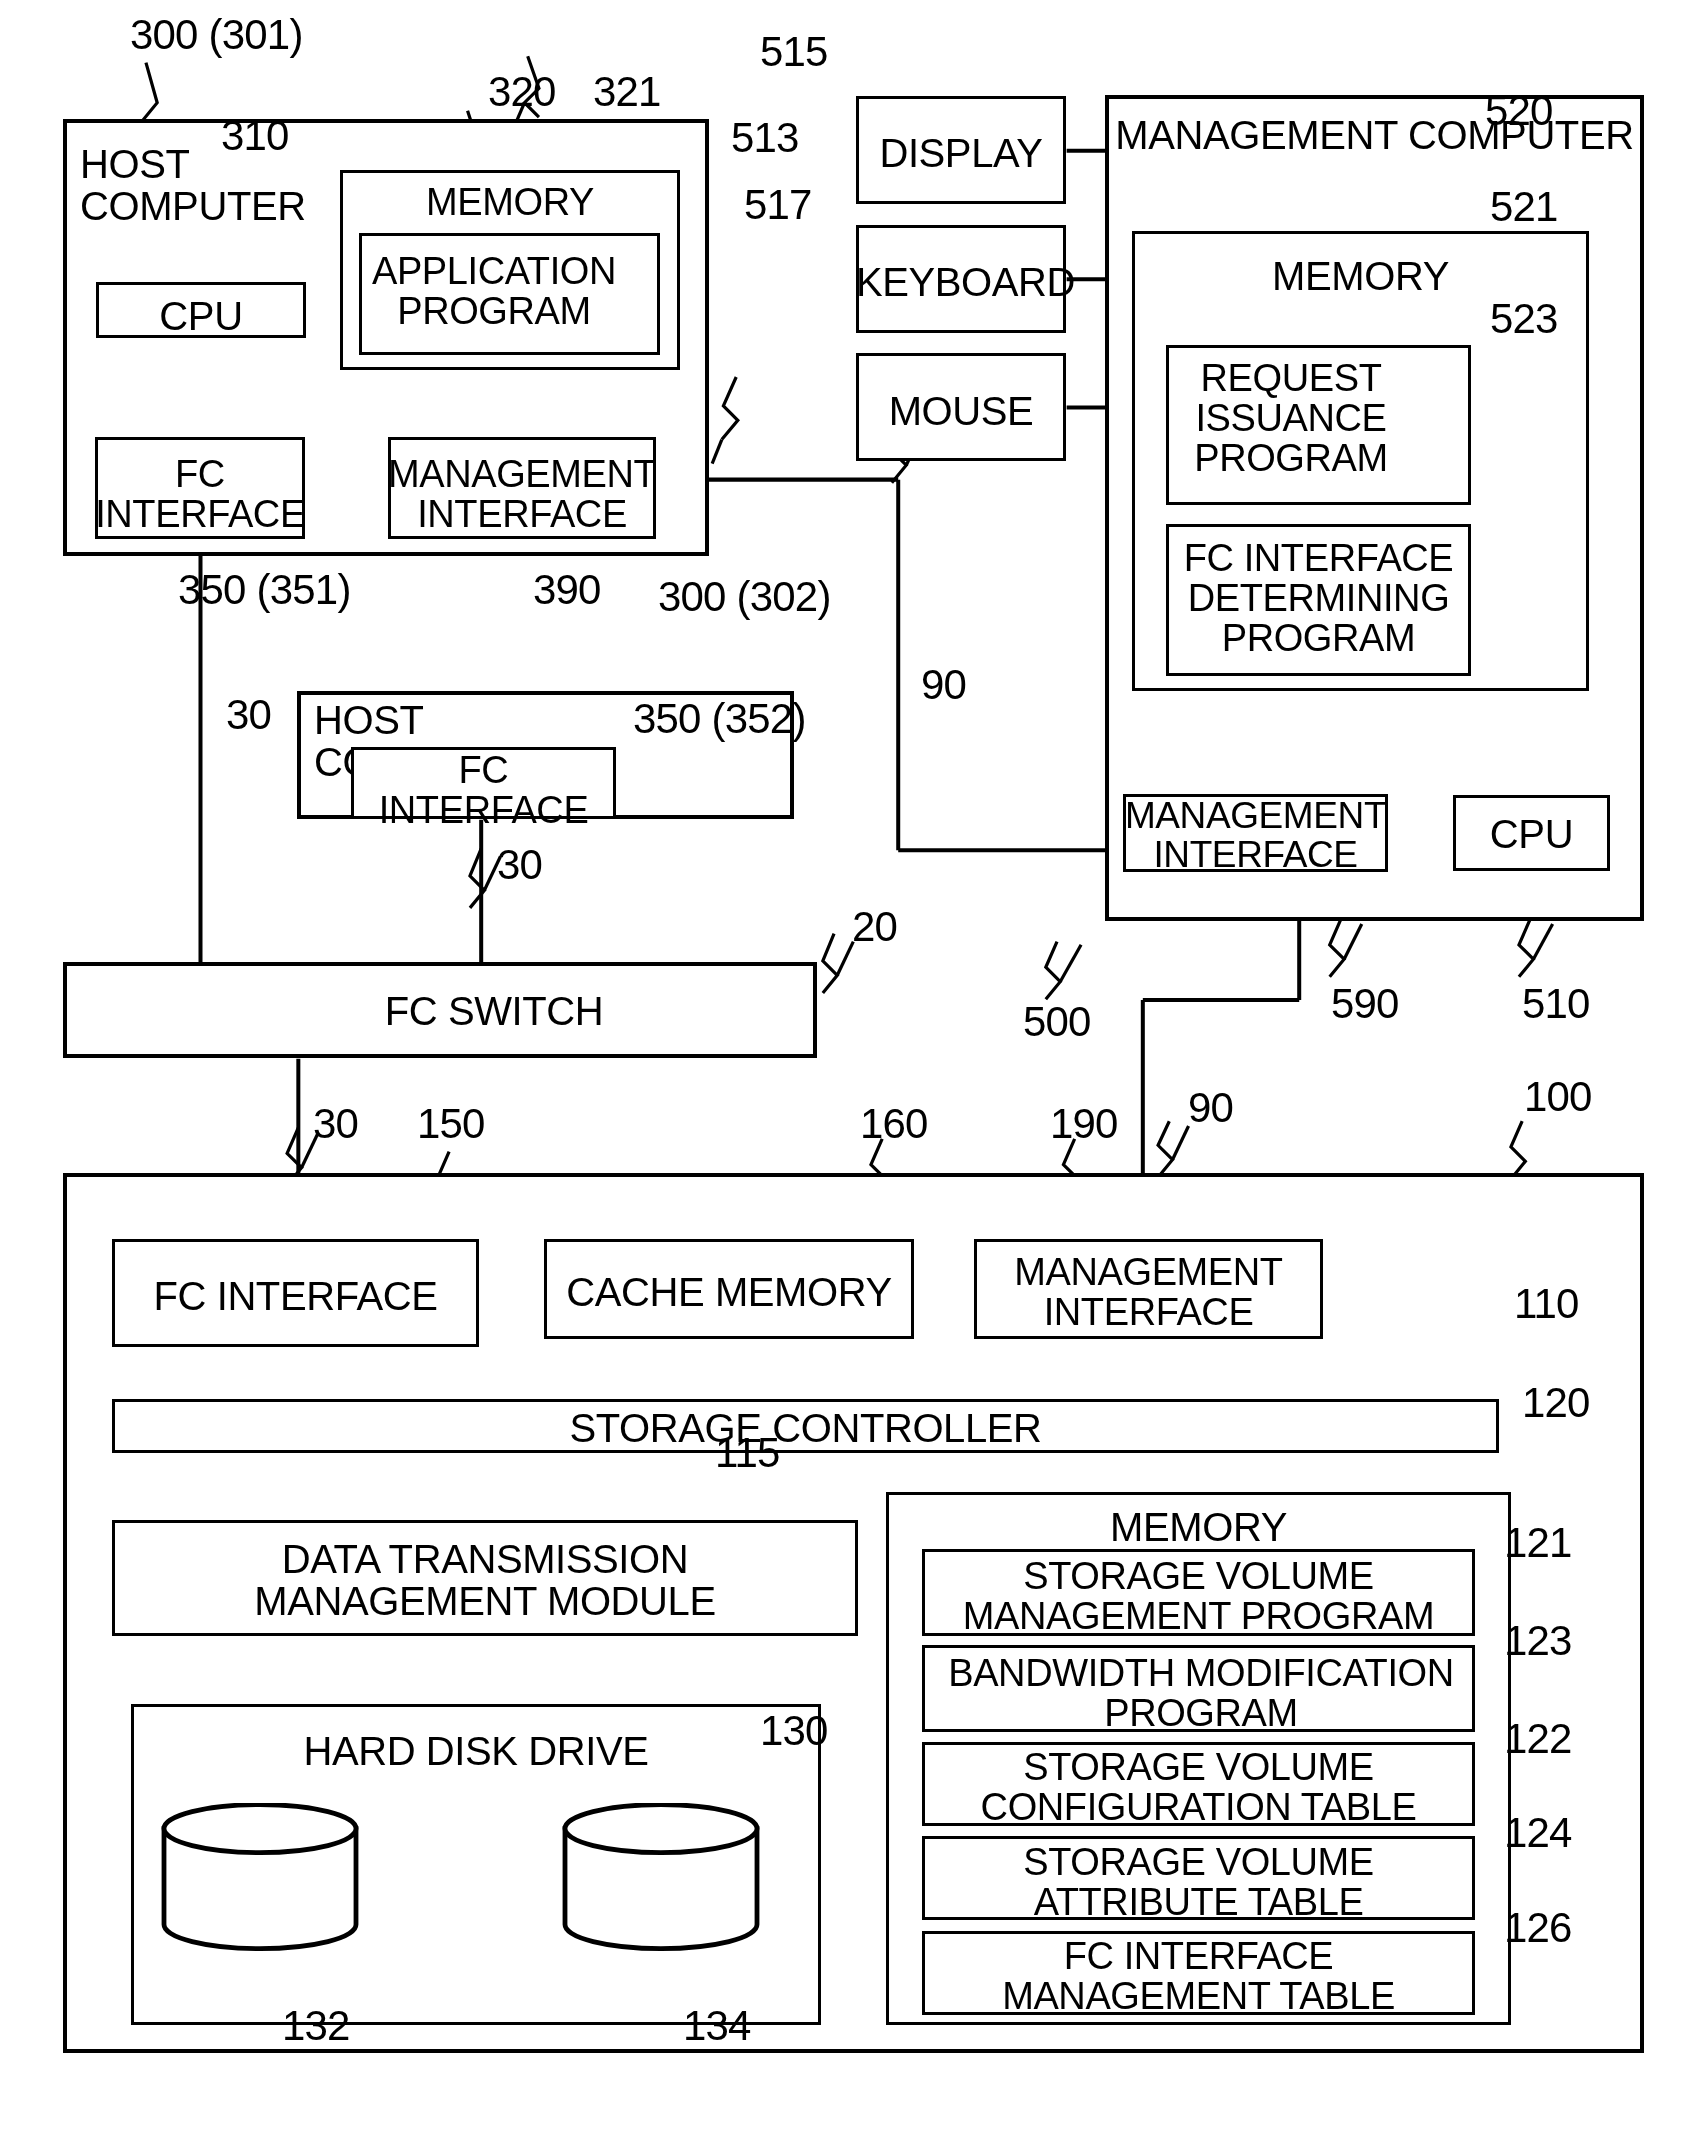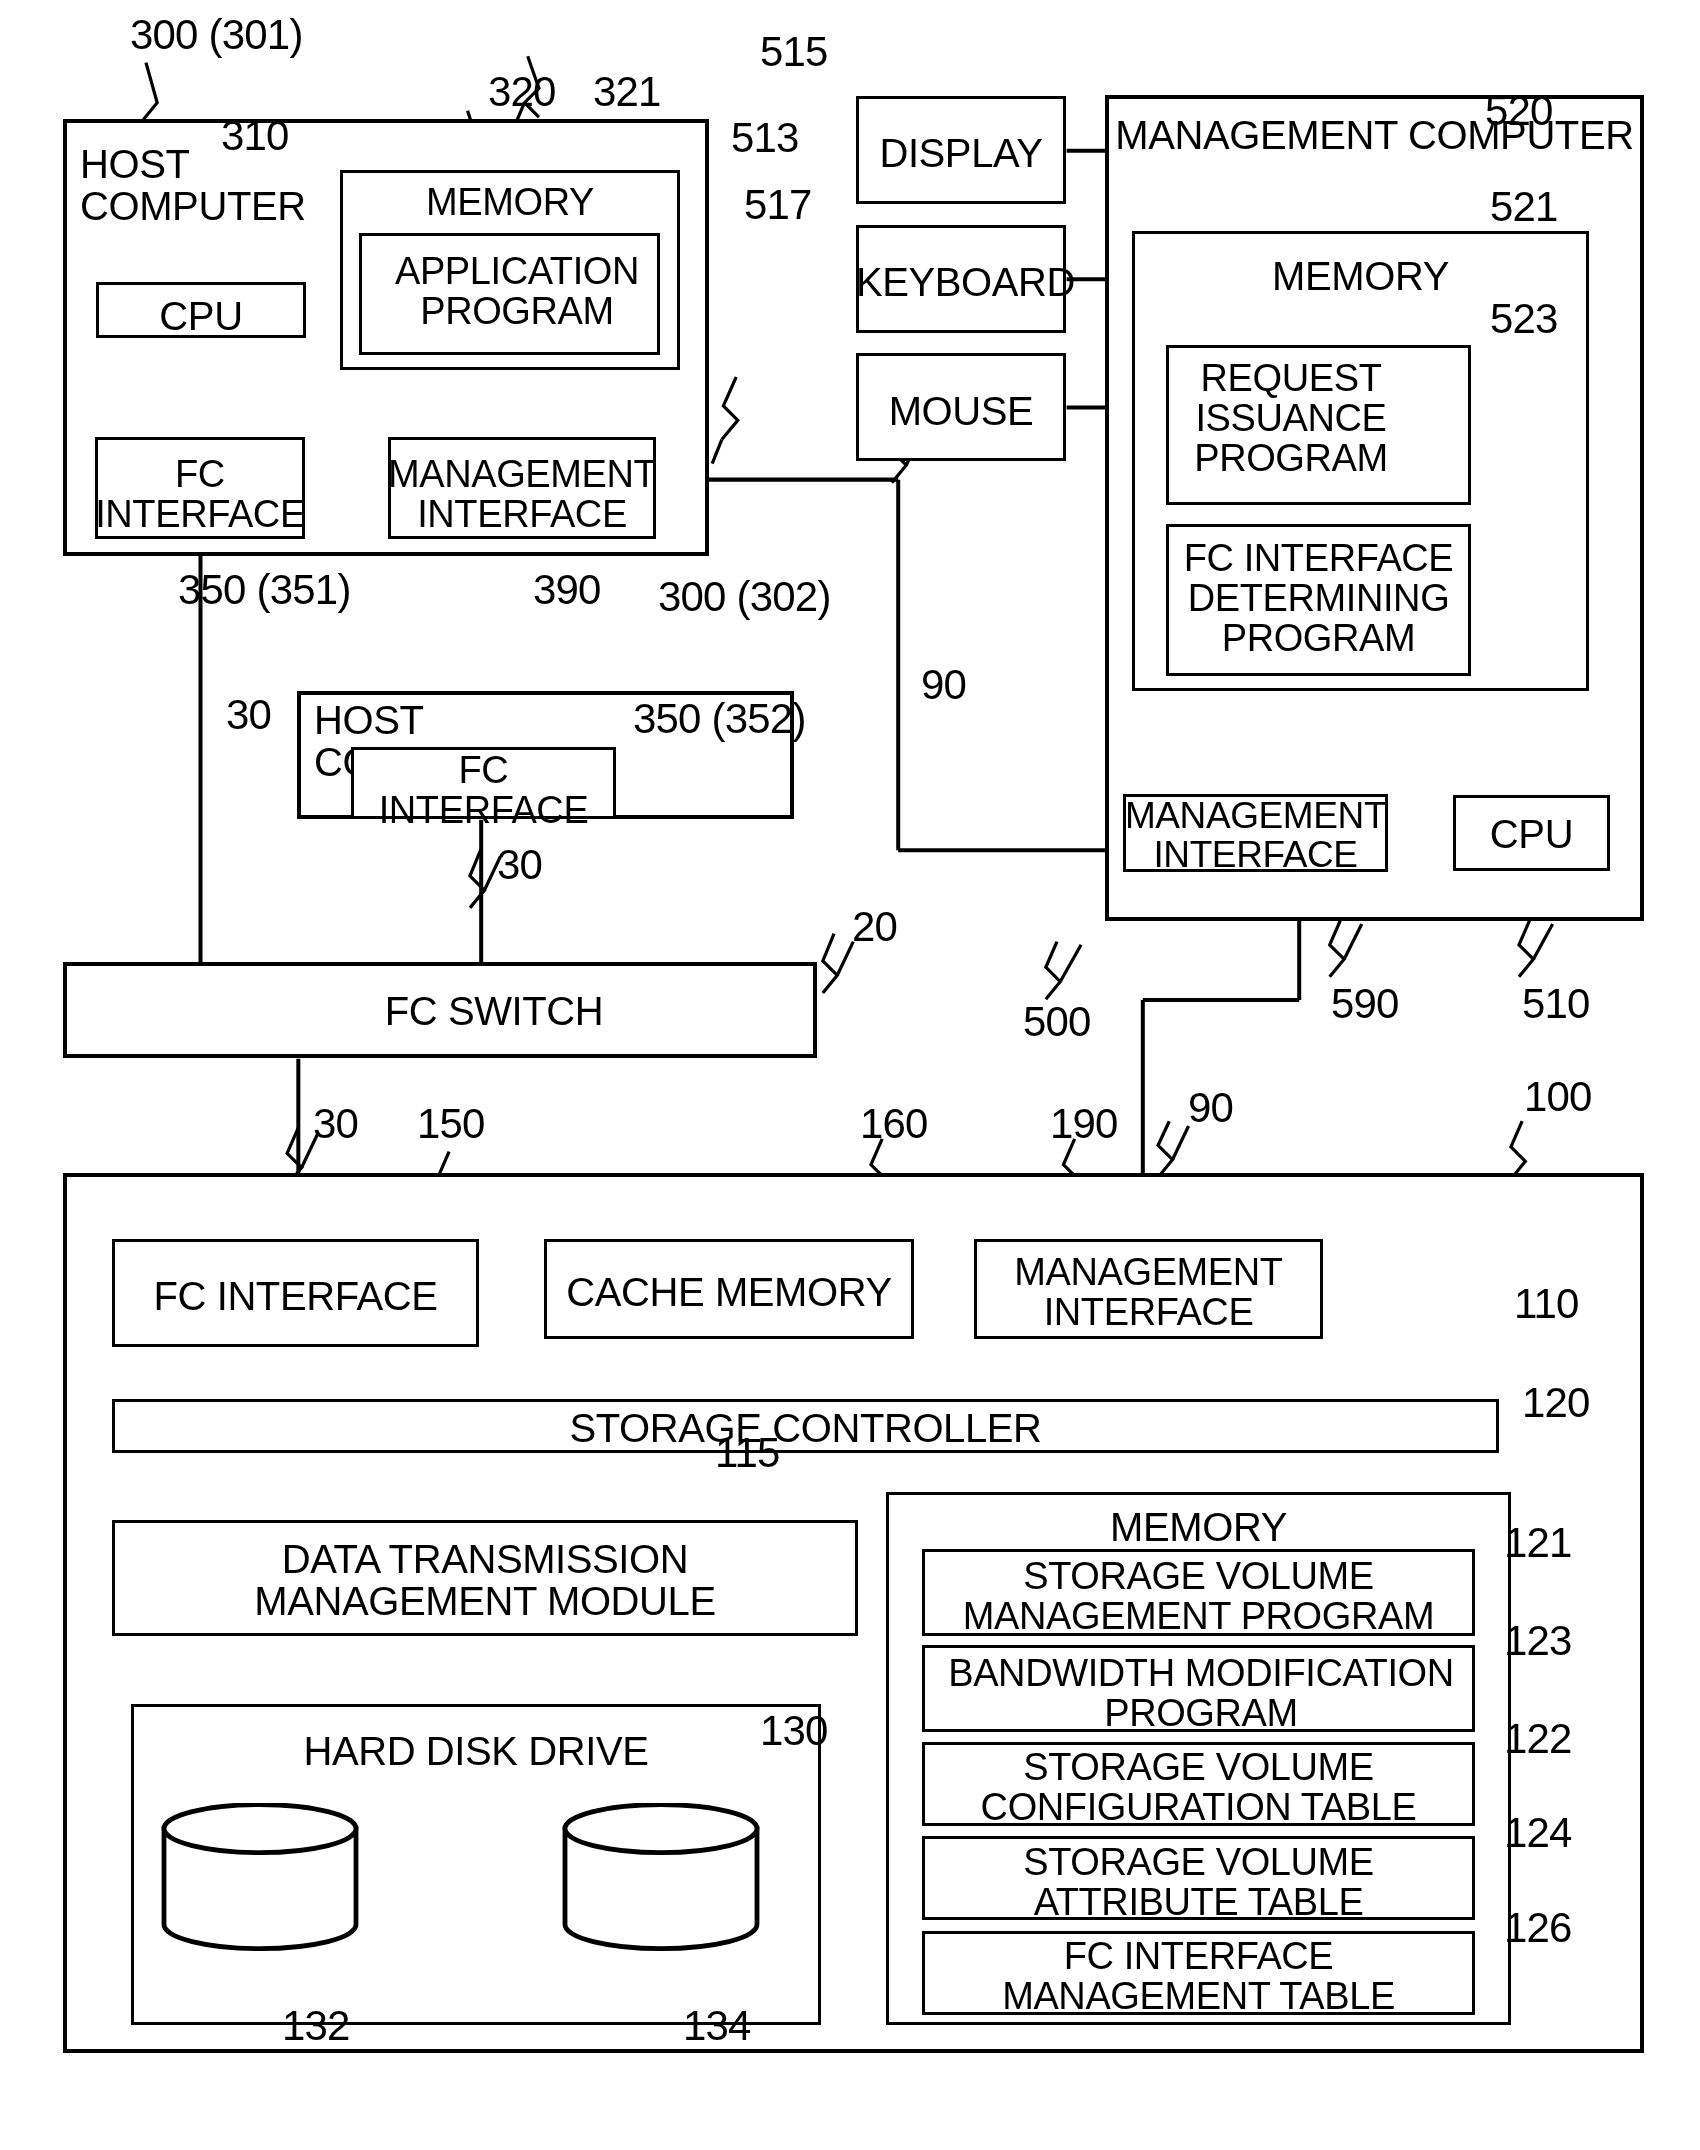--- a/index.html
+++ b/index.html
@@ -212,21 +212,21 @@
 
   <div class="bx thin" style="left:96px;top:282px;width:210px;height:56px;"></div>
   <div class="boxtitle f50" style="left:96px;top:295px;width:210px;">CPU</div>
   <div class="ref" style="left:221px;top:115px;">310</div>
 
   <div class="bx thin" style="left:340px;top:170px;width:340px;height:200px;"></div>
   <div class="boxtitle f48" style="left:340px;top:183px;width:340px;">MEMORY</div>
   <div class="ref" style="left:488px;top:71px;">320</div>
 
   <div class="bx thin" style="left:359px;top:233px;width:301px;height:122px;"></div>
-  <div class="boxtitle f48" style="left:359px;top:252px;width:270px;padding-left:23px;">APPLICATION
+  <div class="boxtitle f48" style="left:359px;top:252px;width:270px;">APPLICATION
 PROGRAM</div>
   <div class="ref" style="left:593px;top:71px;">321</div>
 
   <div class="bx thin" style="left:95px;top:437px;width:210px;height:102px;"></div>
   <div class="boxtitle f48" style="left:95px;top:455px;width:210px;">FC
 INTERFACE</div>
   <div class="ref" style="left:178px;top:569px;">350 (351)</div>
 
   <div class="bx thin" style="left:388px;top:437px;width:268px;height:102px;"></div>
   <div class="boxtitle f48" style="left:388px;top:455px;width:268px;">MANAGEMENT

